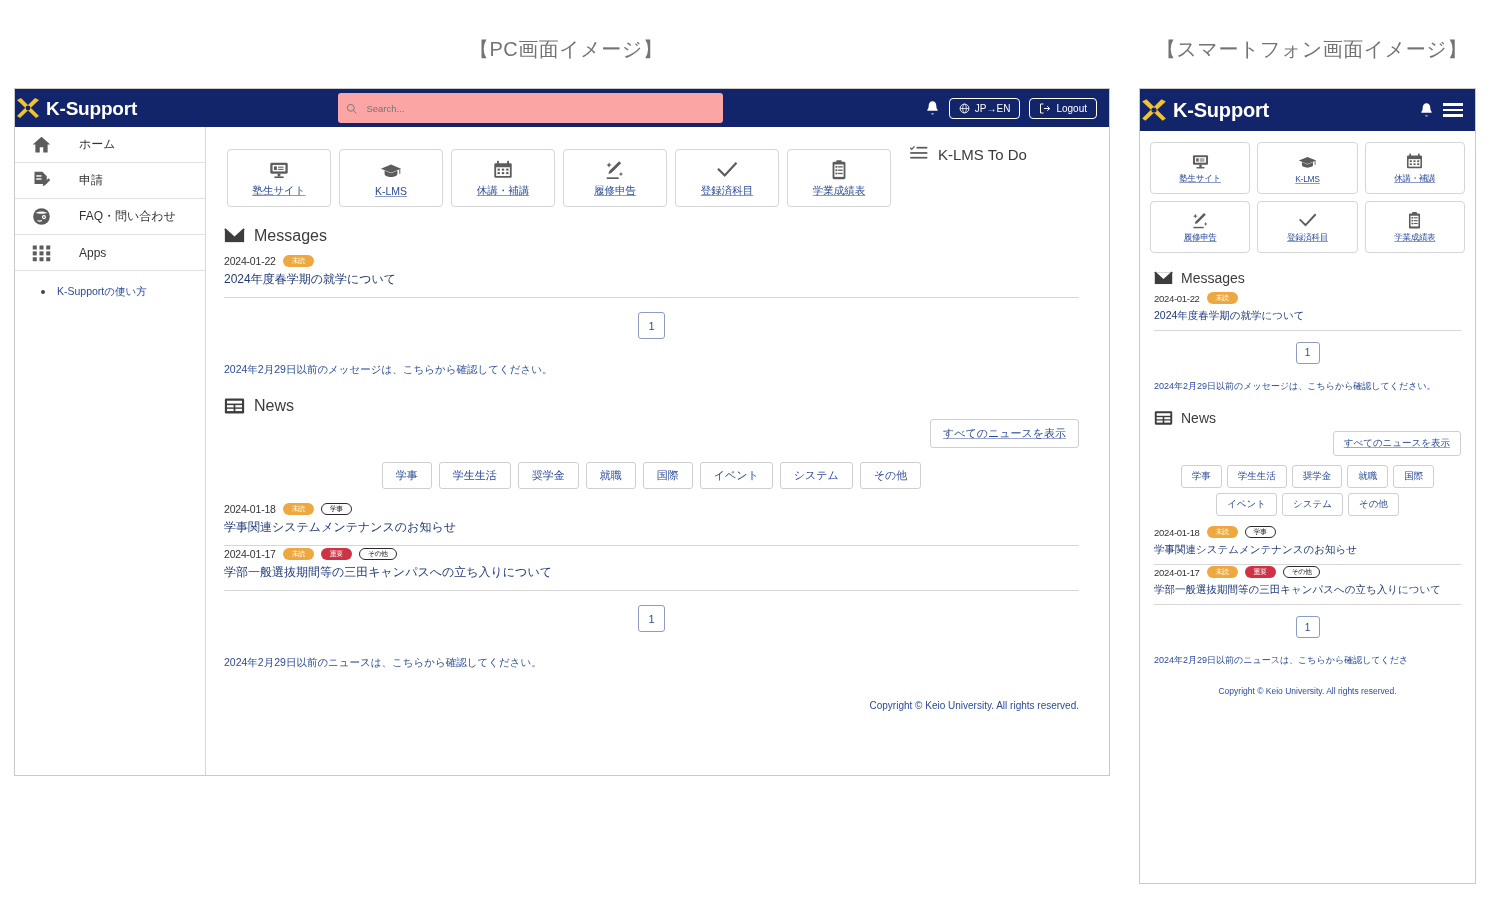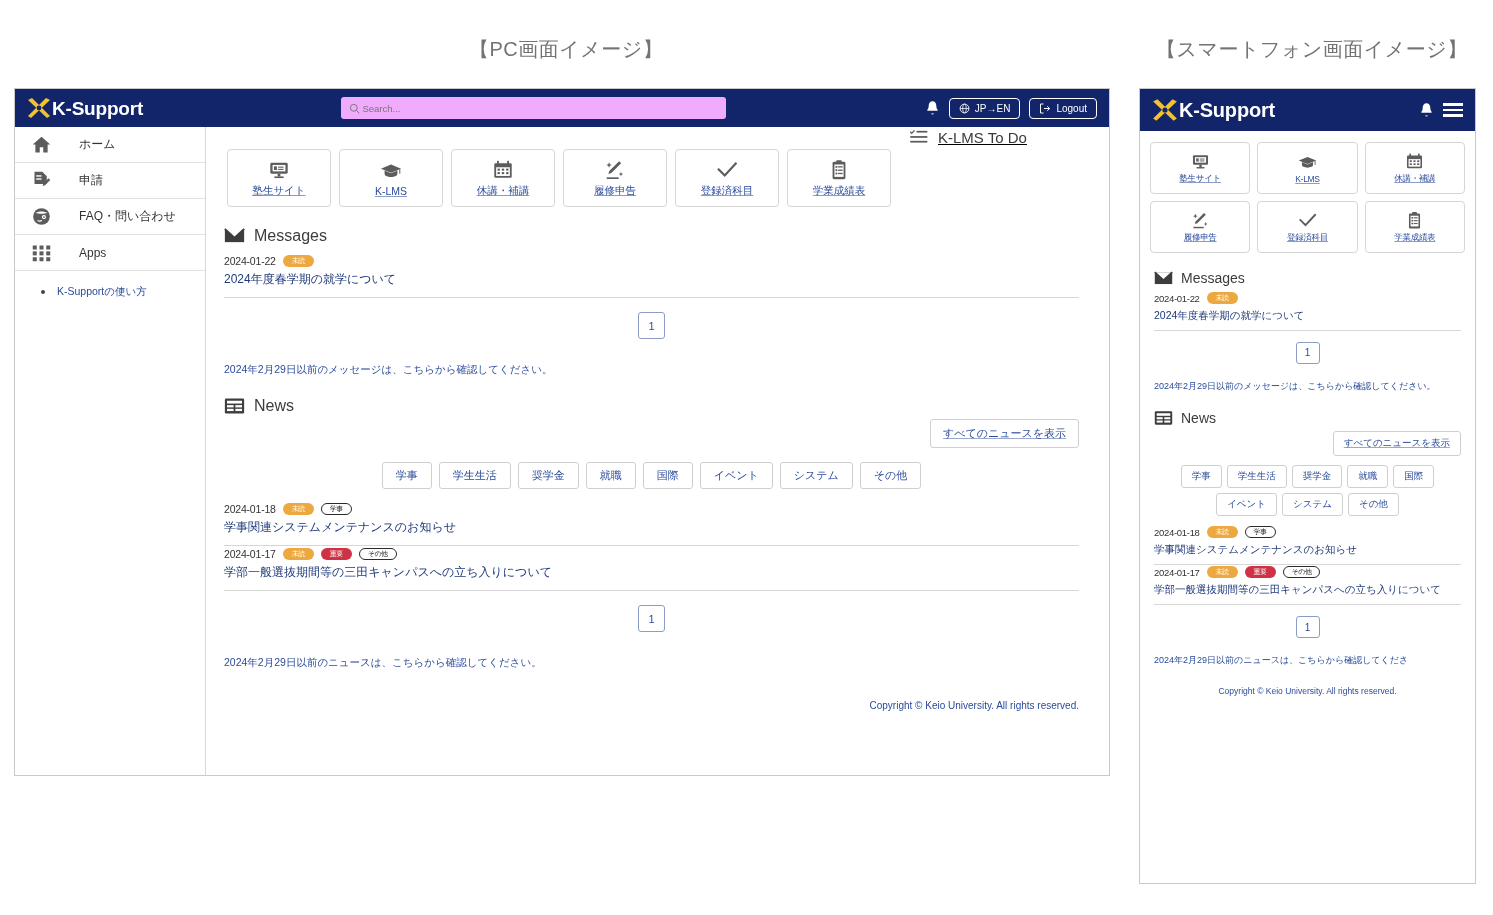--- a/index.html
+++ b/index.html
@@ -38,42 +38,43 @@
     height: 38px;
     display: flex;
     align-items: center;
     position: relative;
   }
   #sp-frame .navbar { height: 42px; }
 
   .brand {
     display: flex;
     align-items: center;
-    padding-left: 11px;
+    gap: 5px;
     flex: 0 0 auto;
   }
   .brand-logo { width: 26px; height: 22px; display:block; }
   #sp-frame .brand-logo { width: 28px; height: 24px; }
   .brand-text {
     color: #fff;
     font-size: 19px;
     font-weight: 600;
     letter-spacing: -0.2px;
     line-height: 1;
   }
   #sp-frame .brand-text { font-size: 20px; }
 
   .nav-center { flex: 1; display: flex; justify-content: center; }
   .search-box {
-    width: 385px; height: 22px;
-    background: #f0abfc;
+    width: 385px; height: 30px;
+    background: #fca5a5;
     border-radius: 3px;
     display: flex;
     align-items: center;
     padding: 0 8px;
+    gap: 7px;
   }
   .search-box svg { flex: 0 0 auto; }
   .search-input {
     border: none; outline: none;
     font-size: 9.5px;
     color: #666;
     font-family: "Liberation Sans", sans-serif;
     width: 100%;
     background: transparent;
   }
@@ -159,24 +160,24 @@
   }
   .tile .t-lbl {
     font-size: 10.5px;
     color: #2a4b9b;
     text-decoration: underline;
     text-decoration-color: #8a9cc7;
     white-space: nowrap;
   }
   .todo {
     display: flex;
-    align-items: center;
+    align-items: flex-end;
     gap: 9px;
     margin-left: 18px;
-    text-decoration: underline;
+    margin-top: 16px;
   }
   .todo .todo-lbl { font-size: 15px; color: #3a3a3a; white-space: nowrap; }
 
   
   .section { padding: 0 30px 0 18px; }
   .sec-head {
     display: flex; align-items: center; gap: 9px;
     margin-top: 20px; margin-bottom: 8px;
   }
   .sec-title { font-size: 16px; color: #3c3c3c; }

